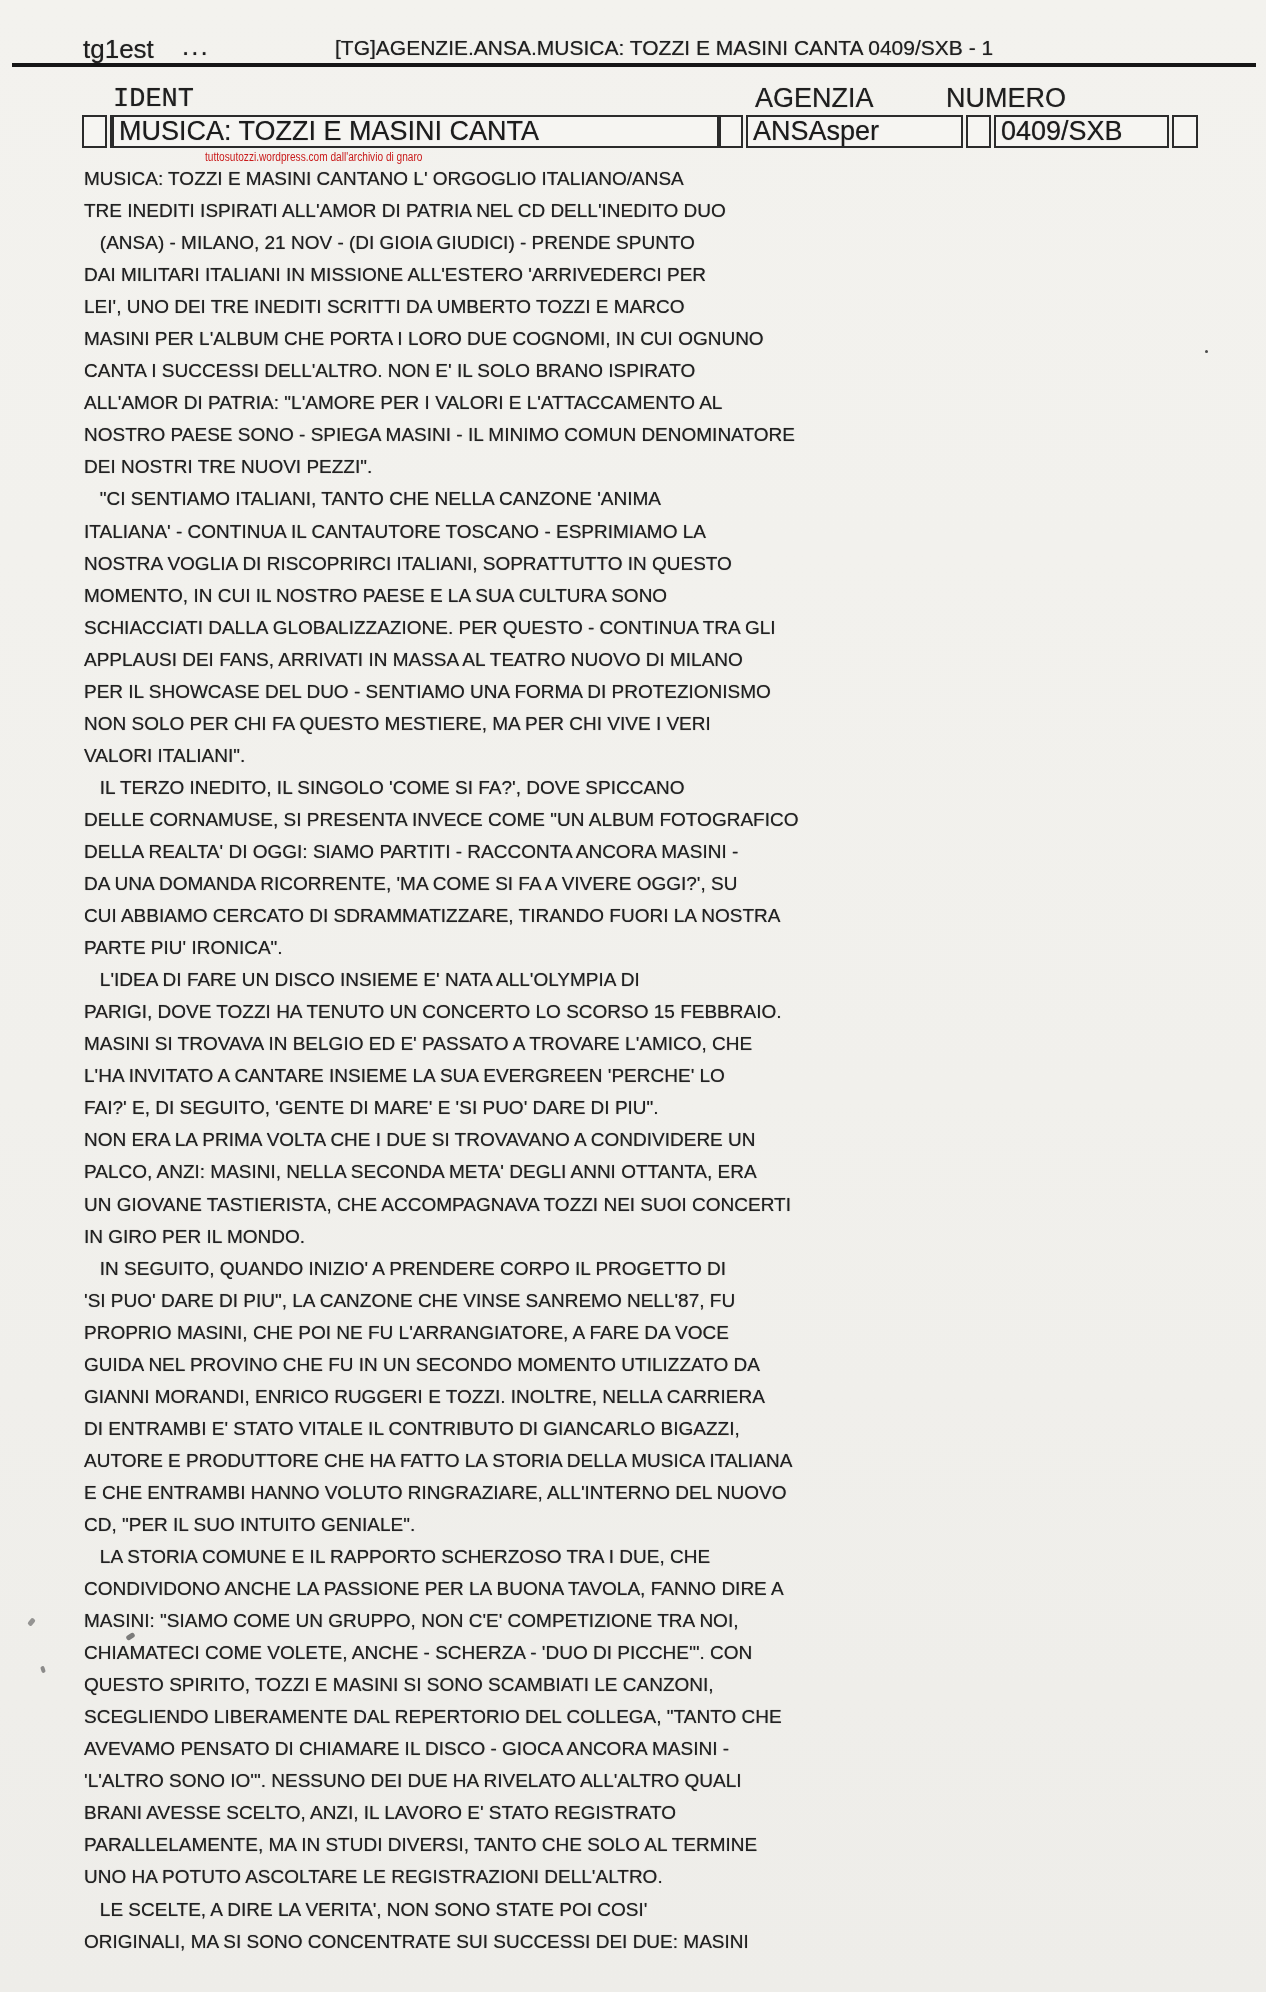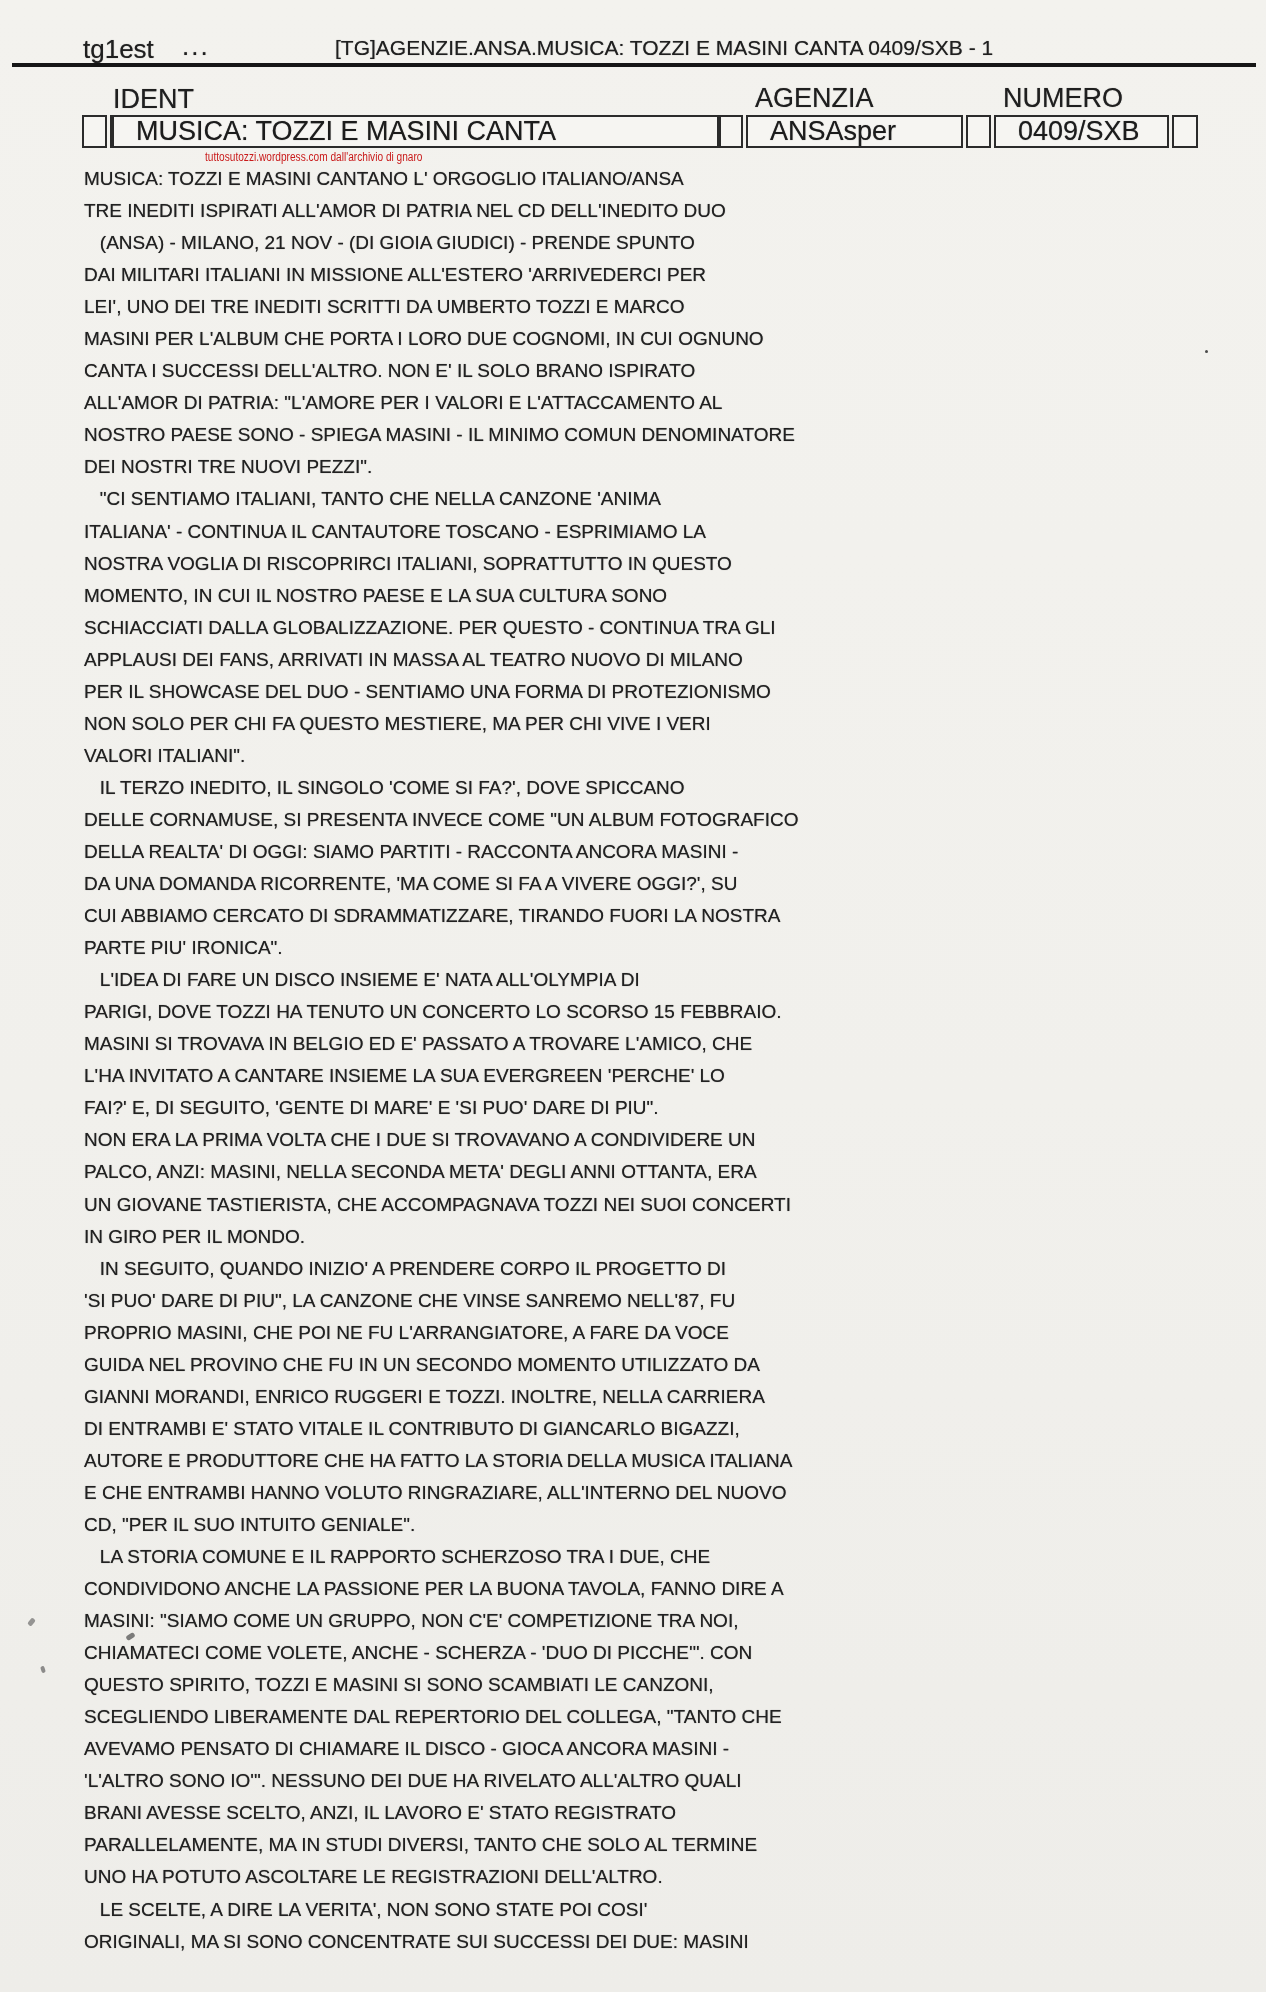--- a/index.html
+++ b/index.html
@@ -29,41 +29,41 @@
     position:absolute; left:335px; top:32px;
     font-size:21px; line-height:32px; white-space:nowrap;
   }
   .header-rule{
     position:absolute; left:12px; top:63px;
     width:1244px; height:4px; background:#161616;
   }
 
   
   .col-label{ position:absolute; font-size:27px; line-height:30px; }
-  .label-ident  { left:113px; top:84px; }
+  .label-ident  { left:113px; top:84px;font-family:Liberation Mono, monospace; }
   .label-agenzia{ left:755px; top:83px; }
-  .label-numero { left:1003px; top:83px;text-align:right; }
+  .label-numero { left:946px; top:83px;text-align:right; }
 
   
   .cell{
     position:absolute; top:115px; height:33px;
     box-sizing:border-box;
     border:2px solid #2b2b2b;
     background:#f6f5f2;
   }
   .cell-pad-a { left:82px;  width:25px; }
   .field-ident{ left:110px; width:609px; border-left-width:4px; }
   .cell-pad-b { left:719px; width:24px; }
   .field-agenzia{ left:746px; width:217px; }
   .cell-pad-c { left:966px; width:25px; }
   .field-numero { left:994px; width:175px; }
   .cell-pad-d { left:1172px; width:26px; }
 
   .cell .val{
-    display:block; padding:0 0 0 22px;
+    display:block; padding:0 0 0 5px;
     font-size:27px; line-height:28px; white-space:nowrap;
     color:#1c1c1c;
   }
 
   
   .watermark{
     position:absolute; left:205px; top:150px;
     font-size:12.5px; line-height:14px; white-space:nowrap;
     color:#c91a1a;
     transform:scaleX(.81); transform-origin:0 0;

